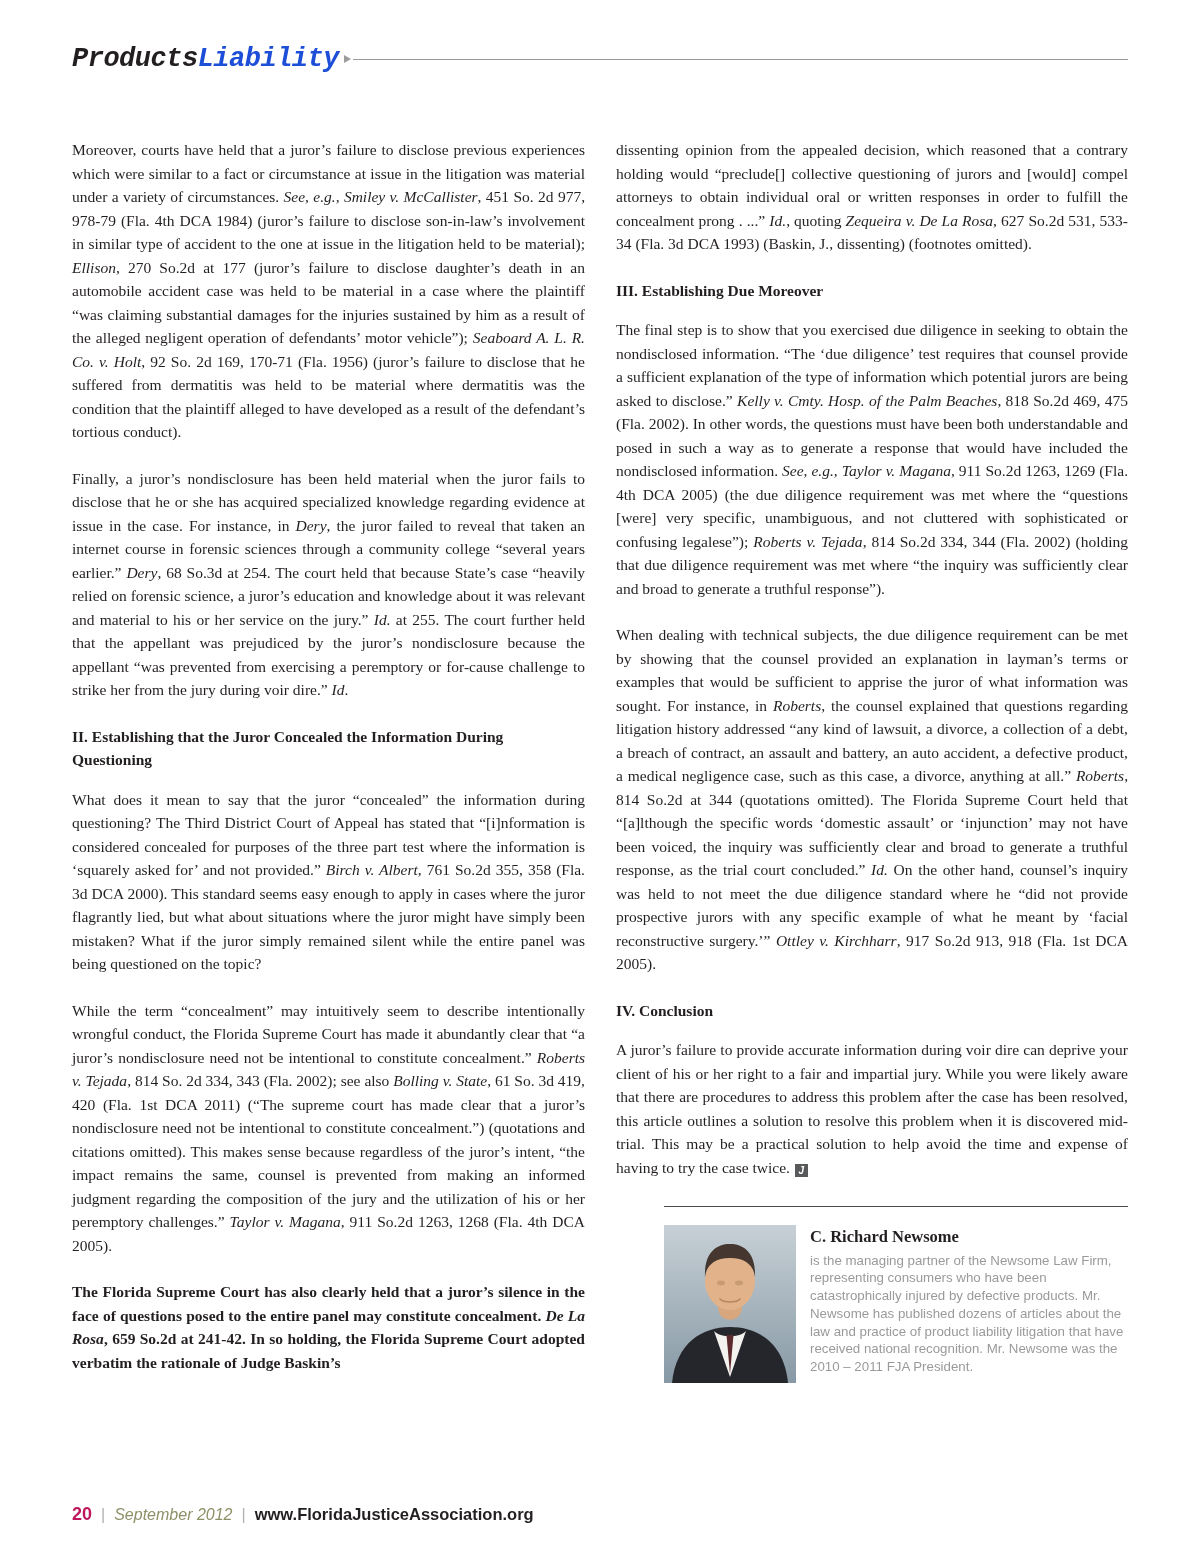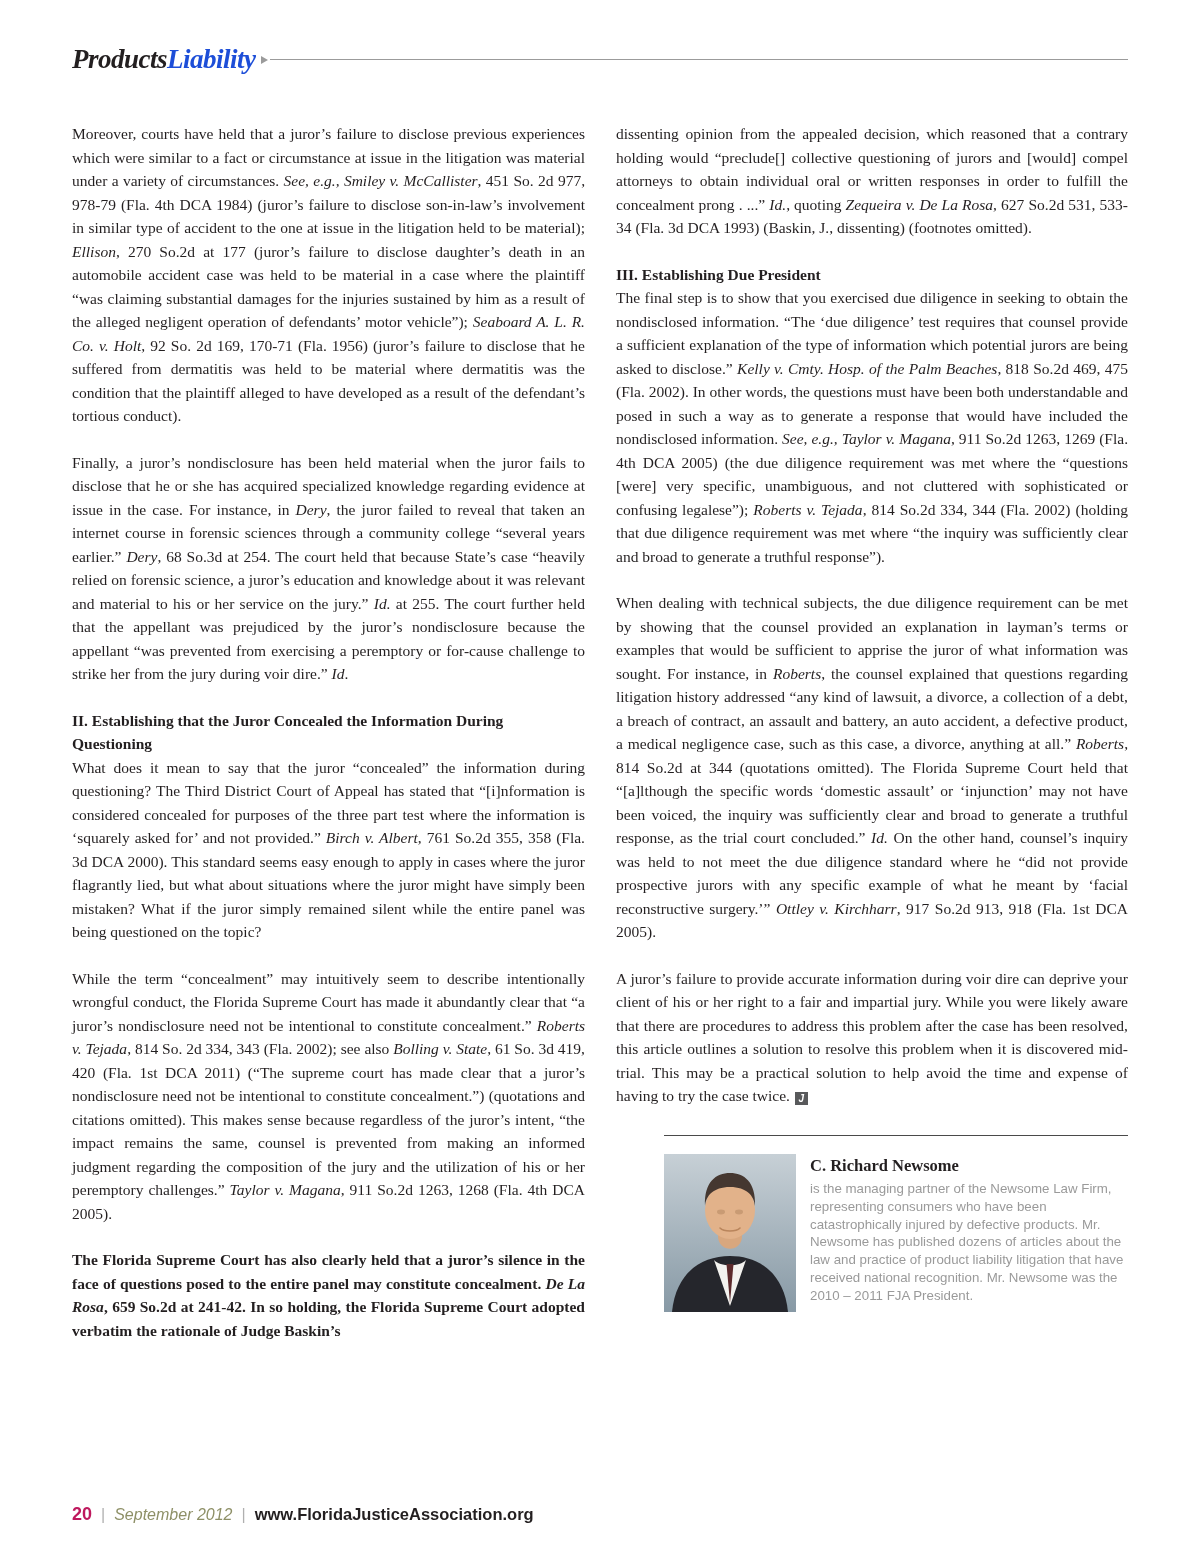--- a/index.html
+++ b/index.html
@@ -5,32 +5,32 @@
   * { margin:0; padding:0; box-sizing:border-box; }
   html,body { background:#ffffff; }
   .page {
     position:relative; width:1200px; height:1553px; margin:0 auto;
     background:#ffffff; color:#231f20; overflow:hidden;
     font-family:"Liberation Serif", serif;
   }
   
   .masthead { position:absolute; left:72px; right:72px; top:44px; display:flex; align-items:center; }
   .mast-products, .mast-liability {
-    font-family:Liberation Serif, serif; font-weight:bold; font-style:italic;
+    font-family:Liberation Mono, monospace; font-weight:bold; font-style:italic;
     font-size:27px; letter-spacing:-0.5px; white-space:pre;text-align:center;
   }
   .mast-products { color:#231f20; }
   .mast-liability { color:#1d4ed8; }
   .mast-arrow { width:0; height:0; border-left:7px solid #9b9b9b; border-top:4px solid transparent; border-bottom:4px solid transparent; margin-left:5px; flex:none; }
   .mast-rule { flex:1; height:1px; background:#9b9b9b; margin-left:2px; }
   
   .columns { position:absolute; left:72px; top:122px; width:1056px; display:flex; gap:31px; }
   .col { width:513px; flex:none; font-size:15.5px; line-height:23.5px; text-align:justify; }
   .col:last-child { width:512px; }
-  .para { margin:0 0 23px 0; }
+  .para { margin:16px 0 23px 0; }
   .para:last-child { margin-bottom:0;font-weight:bold; }
   .subhead { font-size:15.5px; line-height:23.5px; font-weight:bold; text-align:left; margin:0; }
   .it { font-style:italic; }
   .endmark {
     display:inline-block; width:13px; height:13px; background:#58595b; color:#ffffff;
     font-family:"Liberation Sans", sans-serif; font-size:10px; font-weight:bold; font-style:italic;
     line-height:13px; text-align:center; margin-left:5px; vertical-align:-1px;
   }
   
   .bio { margin-top:27px;padding-left:48px; }
@@ -72,23 +72,24 @@
       <p class="para"><span>Moreover, courts have held that a juror’s failure to disclose previous experiences which were similar to a fact or circumstance at issue in the litigation was material under a variety of circumstances.  </span><span class="it">See, e.g., Smiley v. McCallister</span><span>, 451 So. 2d 977, 978-79 (Fla. 4th DCA 1984) (juror’s failure to disclose son-in-law’s involvement in similar type of accident to the one at issue in the litigation held to be material); </span><span class="it">Ellison</span><span>, 270 So.2d at 177 (juror’s failure to disclose daughter’s death in an automobile accident case was held to be material in a case where the plaintiff “was claiming substantial damages for the injuries sustained by him as a result of the alleged negligent operation of defendants’ motor vehicle”); </span><span class="it">Seaboard A. L. R. Co. v. Holt</span><span>, 92 So. 2d 169, 170-71 (Fla. 1956) (juror’s failure to disclose that he suffered from dermatitis was held to be material where dermatitis was the condition that the plaintiff alleged to have developed as a result of the defendant’s tortious conduct).</span></p>
       <p class="para"><span>Finally, a juror’s nondisclosure has been held material when the juror fails to disclose that he or she has acquired specialized knowledge regarding evidence at issue in the case.  For instance, in </span><span class="it">Dery</span><span>, the juror failed to reveal that taken an internet course in forensic sciences through a community college “several years earlier.”  </span><span class="it">Dery</span><span>, 68 So.3d at 254.  The court held that because State’s case “heavily relied on forensic science, a juror’s education and knowledge about it was relevant and material to his or her service on the jury.”  </span><span class="it">Id.</span><span> at 255.  The court further held that the appellant was prejudiced by the juror’s nondisclosure because the appellant “was prevented from exercising a peremptory or for-cause challenge to strike her from the jury during voir dire.”  </span><span class="it">Id</span><span>.</span></p>
       <h3 class="subhead">II.  Establishing that the Juror Concealed the Information During Questioning</h3>
       <p class="para"><span>What does it mean to say that the juror “concealed” the information during questioning?  The Third District Court of Appeal has stated that “[i]nformation is considered concealed for purposes of the three part test where the information is ‘squarely asked for’ and not provided.”  </span><span class="it">Birch v. Albert</span><span>, 761 So.2d 355, 358 (Fla. 3d DCA 2000).  This standard seems easy enough to apply in cases where the juror flagrantly lied, but what about situations where the juror might have simply been mistaken?  What if the juror simply remained silent while the entire panel was being questioned on the topic?</span></p>
       <p class="para"><span>While the term “concealment” may intuitively seem to describe intentionally wrongful conduct, the Florida Supreme Court has made it abundantly clear that “a juror’s nondisclosure need not be intentional to constitute concealment.”  </span><span class="it">Roberts v. Tejada</span><span>, 814 So. 2d 334, 343 (Fla. 2002); see also </span><span class="it">Bolling v. State</span><span>, 61 So. 3d 419, 420 (Fla. 1st DCA 2011) (“The supreme court has made clear that a juror’s nondisclosure need not be intentional to constitute concealment.”)  (quotations and citations omitted).  This makes sense because regardless of the juror’s intent, “the impact remains the same, counsel is prevented from making an informed judgment regarding the composition of the jury and the utilization of his or her peremptory challenges.” </span><span class="it">Taylor v. Magana</span><span>, 911 So.2d 1263, 1268 (Fla. 4th DCA 2005).</span></p>
       <p class="para"><span>The Florida Supreme Court has also clearly held that a juror’s silence in the face of questions posed to the entire panel may constitute concealment.  </span><span class="it">De La Rosa</span><span>, 659 So.2d at 241-42.  In so holding, the Florida Supreme Court adopted verbatim the rationale of Judge Baskin’s</span></p>
     </section>
 
     <section class="col">
       <p class="para"><span>dissenting opinion from the appealed decision, which reasoned that a contrary holding would “preclude[] collective questioning of jurors and [would] compel attorneys to obtain individual oral or written responses in order to fulfill the concealment prong . ...”  </span><span class="it">Id.</span><span>, quoting </span><span class="it">Zequeira v. De La Rosa</span><span>, 627 So.2d 531, 533-34 (Fla. 3d DCA 1993) (Baskin, J., dissenting)  (footnotes omitted).</span></p>
-      <h3 class="subhead">III.  Establishing Due President</h3>
+      <h3 class="subhead">III.  Establishing Due Moreover</h3>
       <p class="para"><span>The final step is to show that you exercised due diligence in seeking to obtain the nondisclosed information.  “The ‘due diligence’ test requires that counsel provide a sufficient explanation of the type of information which potential jurors are being asked to disclose.”  </span><span class="it">Kelly v. Cmty. Hosp. of the Palm Beaches</span><span>, 818 So.2d 469, 475 (Fla. 2002).  In other words, the questions must have been both understandable and posed in such a way as to generate a response that would have included the nondisclosed information.  </span><span class="it">See, e.g., Taylor v. Magana</span><span>, 911 So.2d 1263, 1269 (Fla. 4th DCA 2005) (the due diligence requirement was met where the “questions [were] very specific, unambiguous, and not cluttered with sophisticated or confusing legalese”); </span><span class="it">Roberts v. Tejada</span><span>, 814 So.2d 334, 344 (Fla. 2002) (holding that due diligence requirement was met where “the inquiry was sufficiently clear and broad to generate a truthful response”).</span></p>
       <p class="para"><span>When dealing with technical subjects, the due diligence requirement can be met by showing that the counsel provided an explanation in layman’s terms or examples that would be sufficient to apprise the juror of what information was sought.  For instance, in </span><span class="it">Roberts</span><span>, the counsel explained that questions regarding litigation history addressed “any kind of lawsuit, a divorce, a collection of a debt, a breach of contract, an assault and battery, an auto accident, a defective product, a medical negligence case, such as this case, a divorce, anything at all.”  </span><span class="it">Roberts</span><span>, 814 So.2d at 344 (quotations omitted).  The Florida Supreme Court held that “[a]lthough the specific words ‘domestic assault’ or ‘injunction’ may not have been voiced, the inquiry was sufficiently clear and broad to generate a truthful response, as the trial court concluded.”  </span><span class="it">Id.</span><span>  On the other hand, counsel’s inquiry was held to not meet the due diligence standard where he “did not provide prospective jurors with any specific example of what he meant by ‘facial reconstructive surgery.’” </span><span class="it">Ottley v. Kirchharr</span><span>, 917 So.2d 913, 918 (Fla. 1st DCA 2005).</span></p>
+      <h3 class="subhead">IV.  Conclusion</h3>
       <p class="para"><span><span>A juror’s failure to provide accurate information during voir dire can deprive your client of his or her right to a fair and impartial jury. While you were likely aware that there are procedures to address this problem after the case has been resolved, this article outlines a solution to resolve this problem when it is discovered mid-trial.  This may be a practical solution to help avoid the time and expense of having to try the case twice.</span></span><span class="endmark">J</span></p>
 
       <aside class="bio">
         <div class="bio-rule"></div>
         <div class="bio-flex">
           <div class="bio-photo">
             <svg viewBox="0 0 132 158" xmlns="http://www.w3.org/2000/svg">
               <defs>
                 <linearGradient id="photobg" x1="0" y1="0" x2="0" y2="1">
                   <stop offset="0" stop-color="#c7d0d6"></stop>

